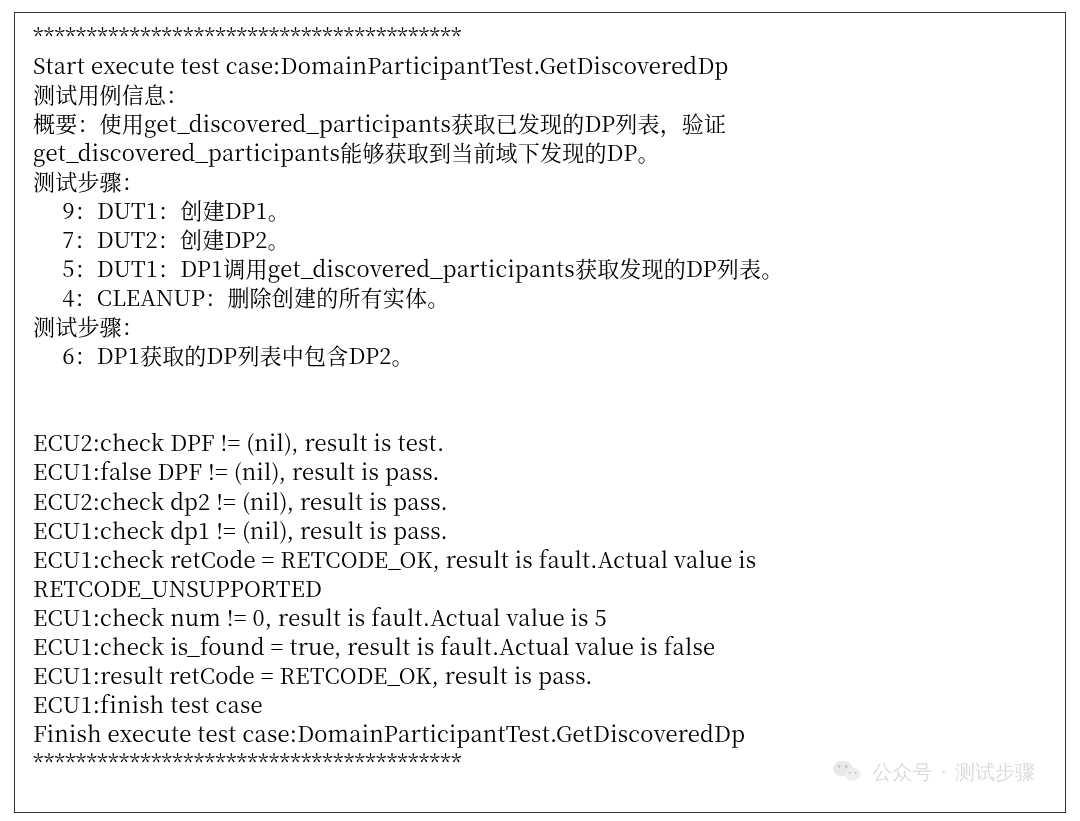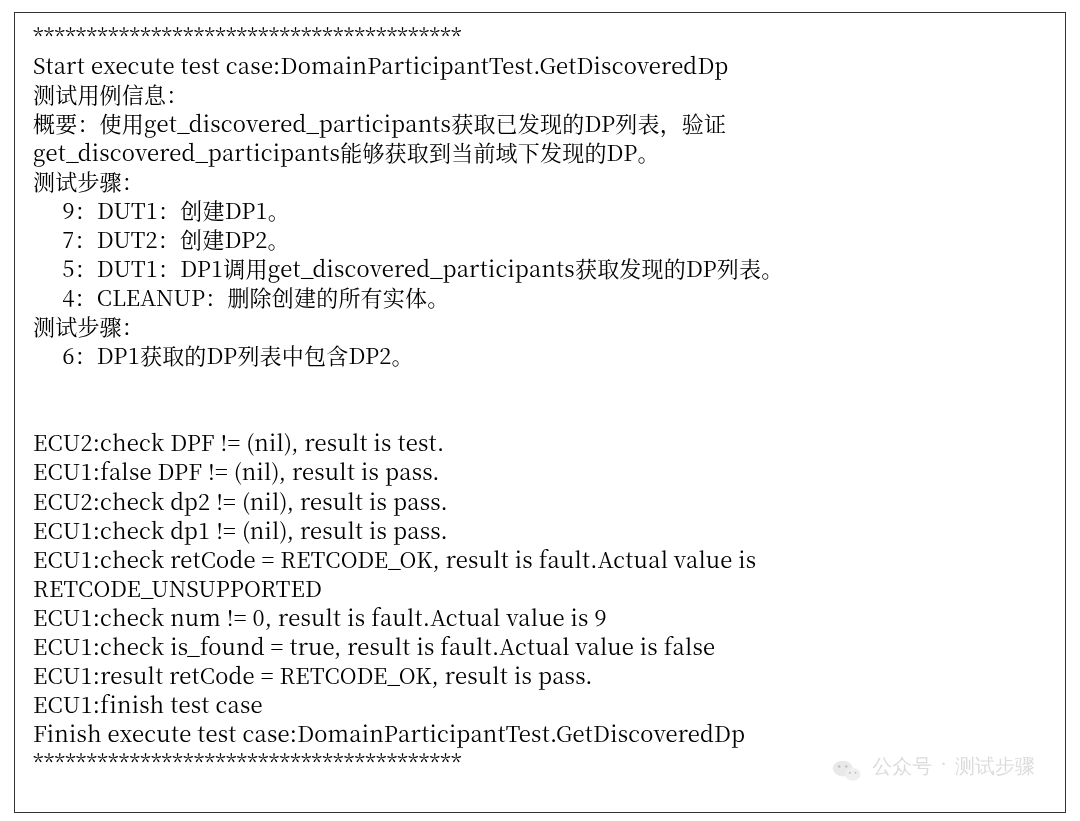--- a/index.html
+++ b/index.html
@@ -18,21 +18,21 @@
     font-family:"Songti SC","SimSun","NSimSun","STSong","Noto Serif CJK SC",serif;
     font-size:22px;
     line-height:1.32;
     letter-spacing:0.2px;
     color:#000;
     white-space:pre;
     font-weight:400;
   }
   .watermark{
     position:absolute;right:30px;bottom:20px;
-    display:flex;align-items:flex-start;gap:8px;
+    display:flex;align-items:center;gap:8px;
     color:#bfbfbf;font-family:"Songti SC","SimSun",serif;
     font-size:20px;opacity:0.55;user-select:none;
   }
   .watermark svg{width:34px;height:34px;opacity:0.85}
 </style>
 </head>
 <body>
 
 <div class="page">
   <div class="frame">
@@ -49,21 +49,21 @@
 <span>测试步骤：</span>
 <span>     6：DP1获取的DP列表中包含DP2。</span>
 <span></span>
 <span></span>
 <span>ECU2:check DPF != (nil), result is test.</span>
 <span>ECU1:false DPF != (nil), result is pass.</span>
 <span>ECU2:check dp2 != (nil), result is pass.</span>
 <span>ECU1:check dp1 != (nil), result is pass.</span>
 <span>ECU1:check retCode = RETCODE_OK, result is fault.Actual value is</span>
 <span>RETCODE_UNSUPPORTED</span>
-<span>ECU1:check num != 0, result is fault.Actual value is 9</span>
+<span>ECU1:check num != 0, result is fault.Actual value is 5</span>
 <span>ECU1:check is_found = true, result is fault.Actual value is false</span>
 <span>ECU1:result retCode = RETCODE_OK, result is pass.</span>
 <span>ECU1:finish test case</span>
 <span>Finish execute test case:DomainParticipantTest.GetDiscoveredDp</span>
 <span>****************************************</span></div>
 
     <div class="watermark">
       <span>
         <svg viewBox="0 0 48 48" fill="none">
           <ellipse cx="18" cy="22" rx="14" ry="11" fill="#cfcfcf"></ellipse>

